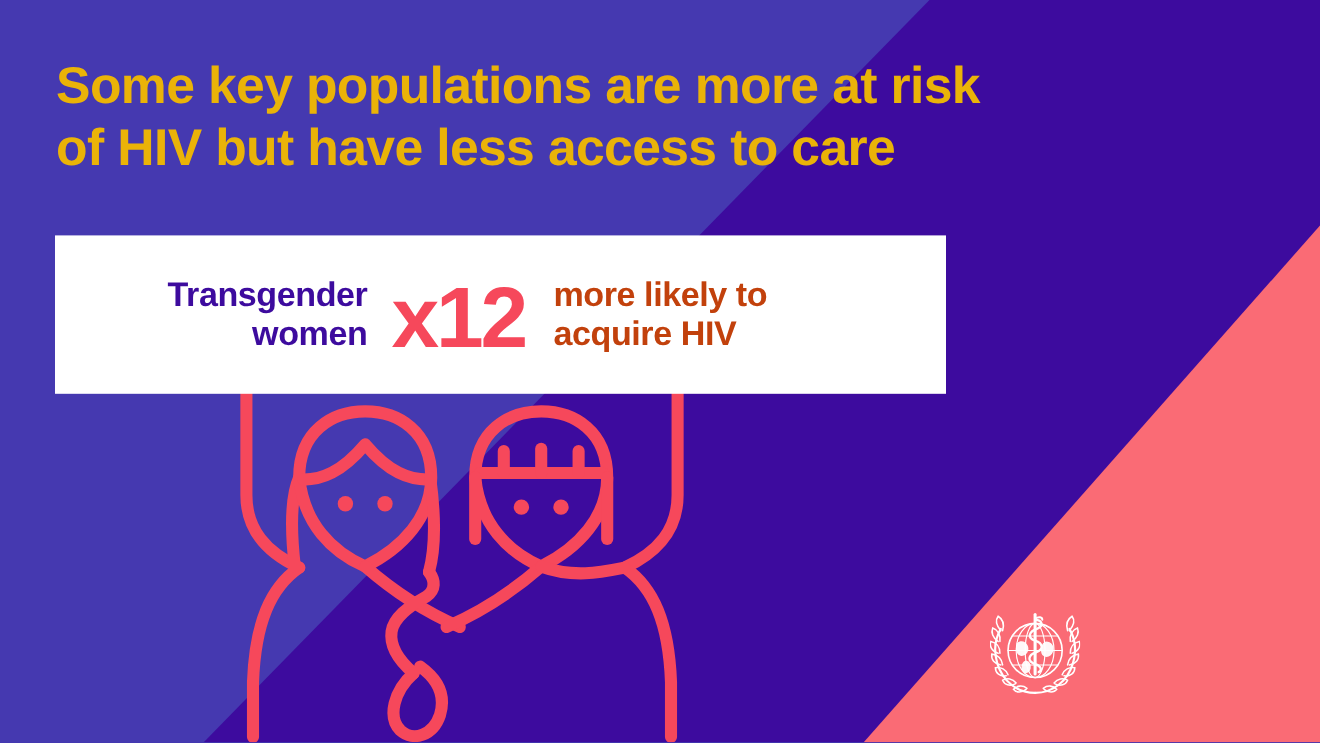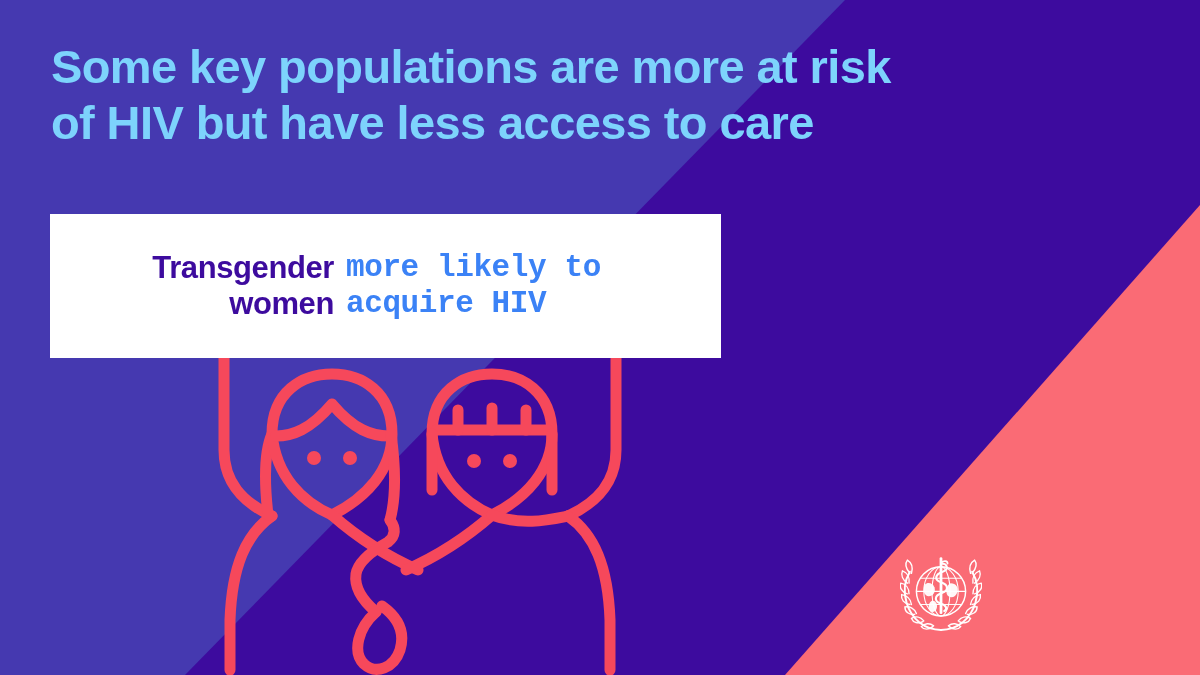--- a/index.html
+++ b/index.html
@@ -26,38 +26,38 @@
     position: absolute;
     inset: 0;
     width: 1200px;
     height: 675px;
   }
 
   
   .headline {
     position: absolute;
     left: 51px;
-    top: 39px;
+    top: 50px;
     width: 1070px;
-    color: #7dd3fc;
+    color: #eab308;
     font-family: "Liberation Sans", sans-serif;
     font-weight: bold;
     font-size: 47px;
     line-height: 1.20;
     letter-spacing: -0.6px;
     z-index: 6;
     white-space: pre-line;
   }
 
   
   .stat-card {
     position: absolute;
     left: 50px;
     top: 214px;
-    width: 671px;
+    width: 810px;
     height: 144px;
     background: #ffffff;
     z-index: 8;
     display: flex;
     align-items: center;
     padding: 0 30px 0 34px;
   }
 
   .stat-group {
     display: flex;
@@ -86,22 +86,22 @@
     font-size: 78px;
     line-height: 0.95;
     letter-spacing: -3px;
     flex: 0 0 auto;
     padding: 0 14px 0 22px;
     position: relative;
     top: 2px;
   }
 
   .stat-desc {
-    color: #3b82f6;
-    font-family: Liberation Mono, monospace;
+    color: #c2410c;
+    font-family: Liberation Sans, sans-serif;
     font-weight: bold;
     font-size: 31px;
     line-height: 1.16;
     letter-spacing: -0.4px;
     white-space: pre-line;
     flex: 0 0 auto;
     padding-left: 12px;
   }
 
   
@@ -207,20 +207,21 @@
     </g>
   </svg>
 
   <h1 class="headline">Some key populations are more at risk
 of HIV but have less access to care</h1>
 
   <div class="stat-card">
     <div class="stat-group">
       <div class="stat-label">Transgender
 women</div>
+      <div class="stat-multiplier">x12</div>
       <div class="stat-desc">more likely to
 acquire HIV</div>
     </div>
   </div>
 
   <div class="who-logo">
     <svg class="who-emblem" viewBox="0 0 100 100" aria-hidden="true">
       <g stroke="#ffffff" fill="none" stroke-width="1.7" stroke-linecap="round">
 
         <path d="M50 95 C 30 95 14 82 8 62 C 4 48 6 34 12 24" stroke-width="2.4"></path>

